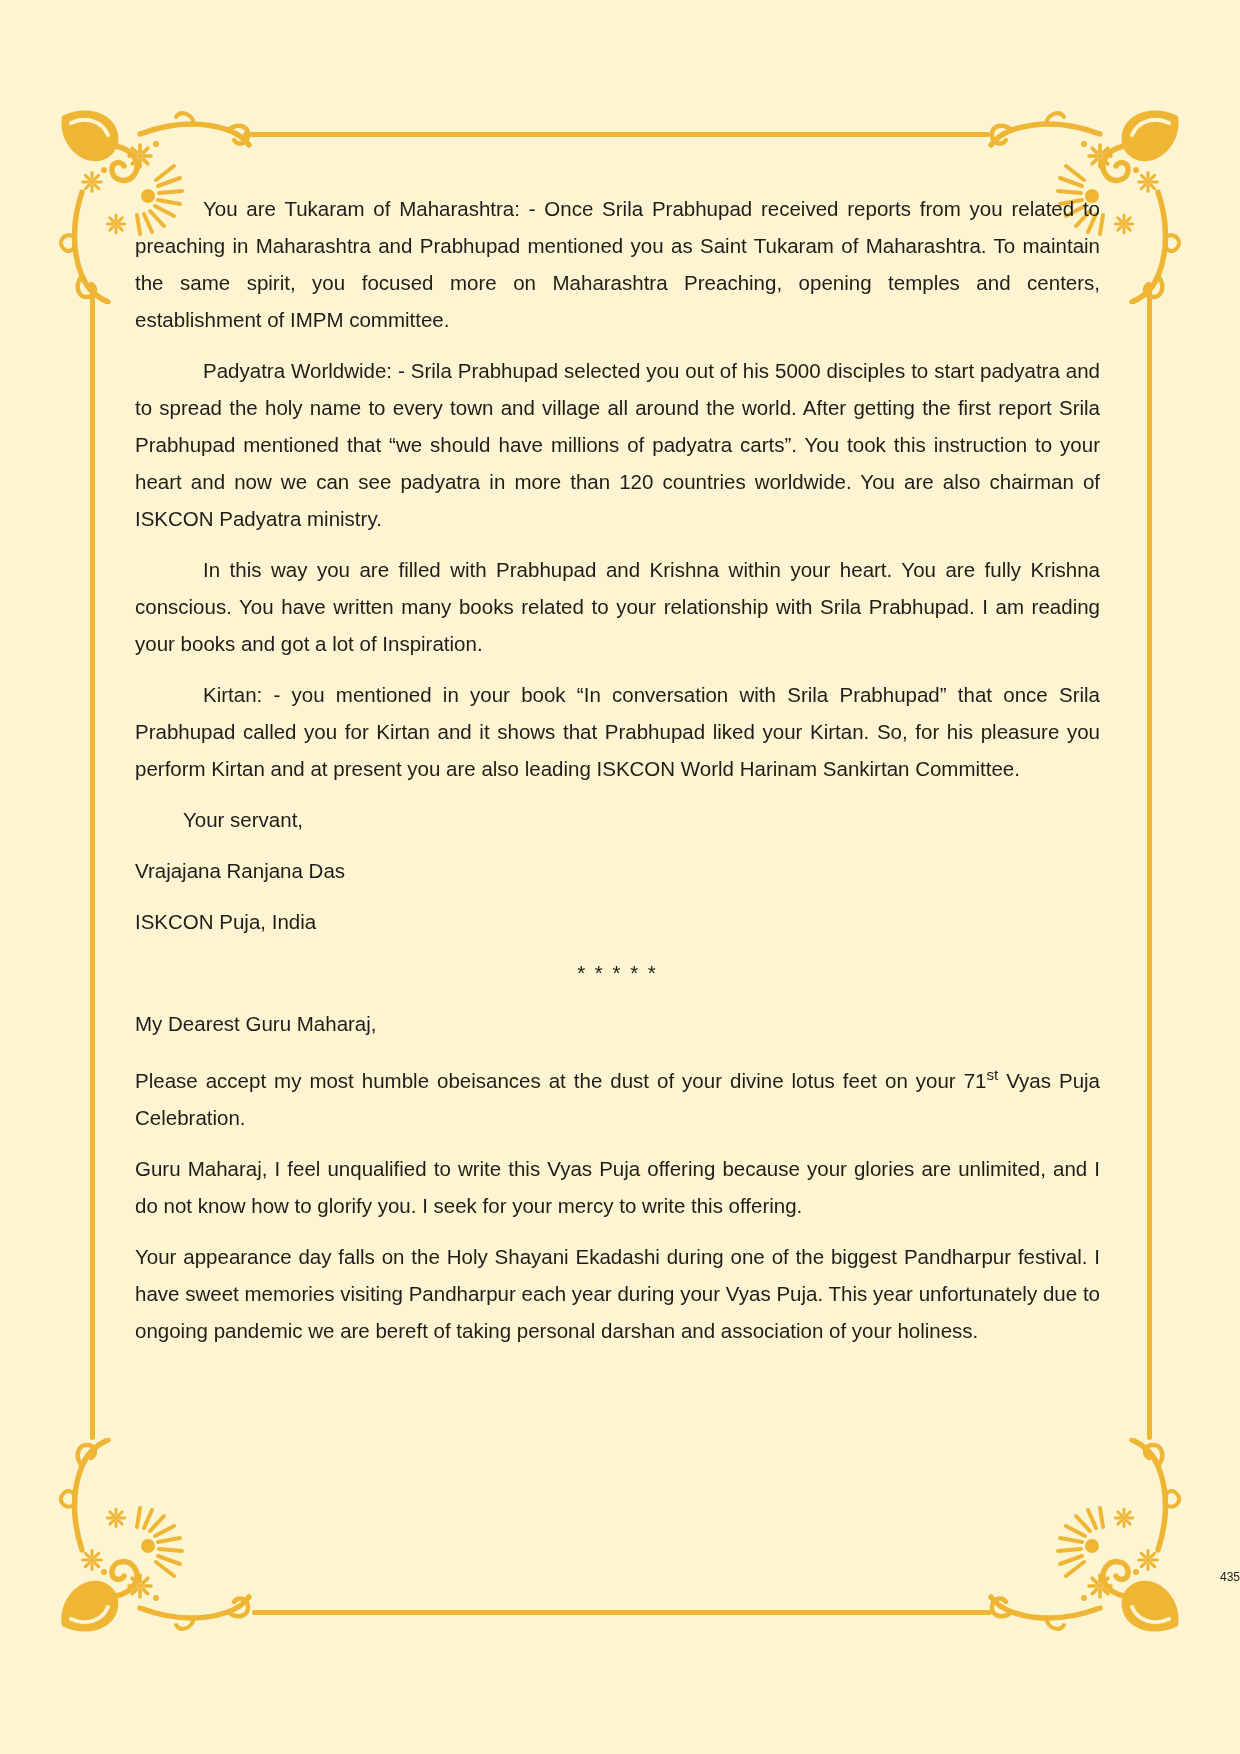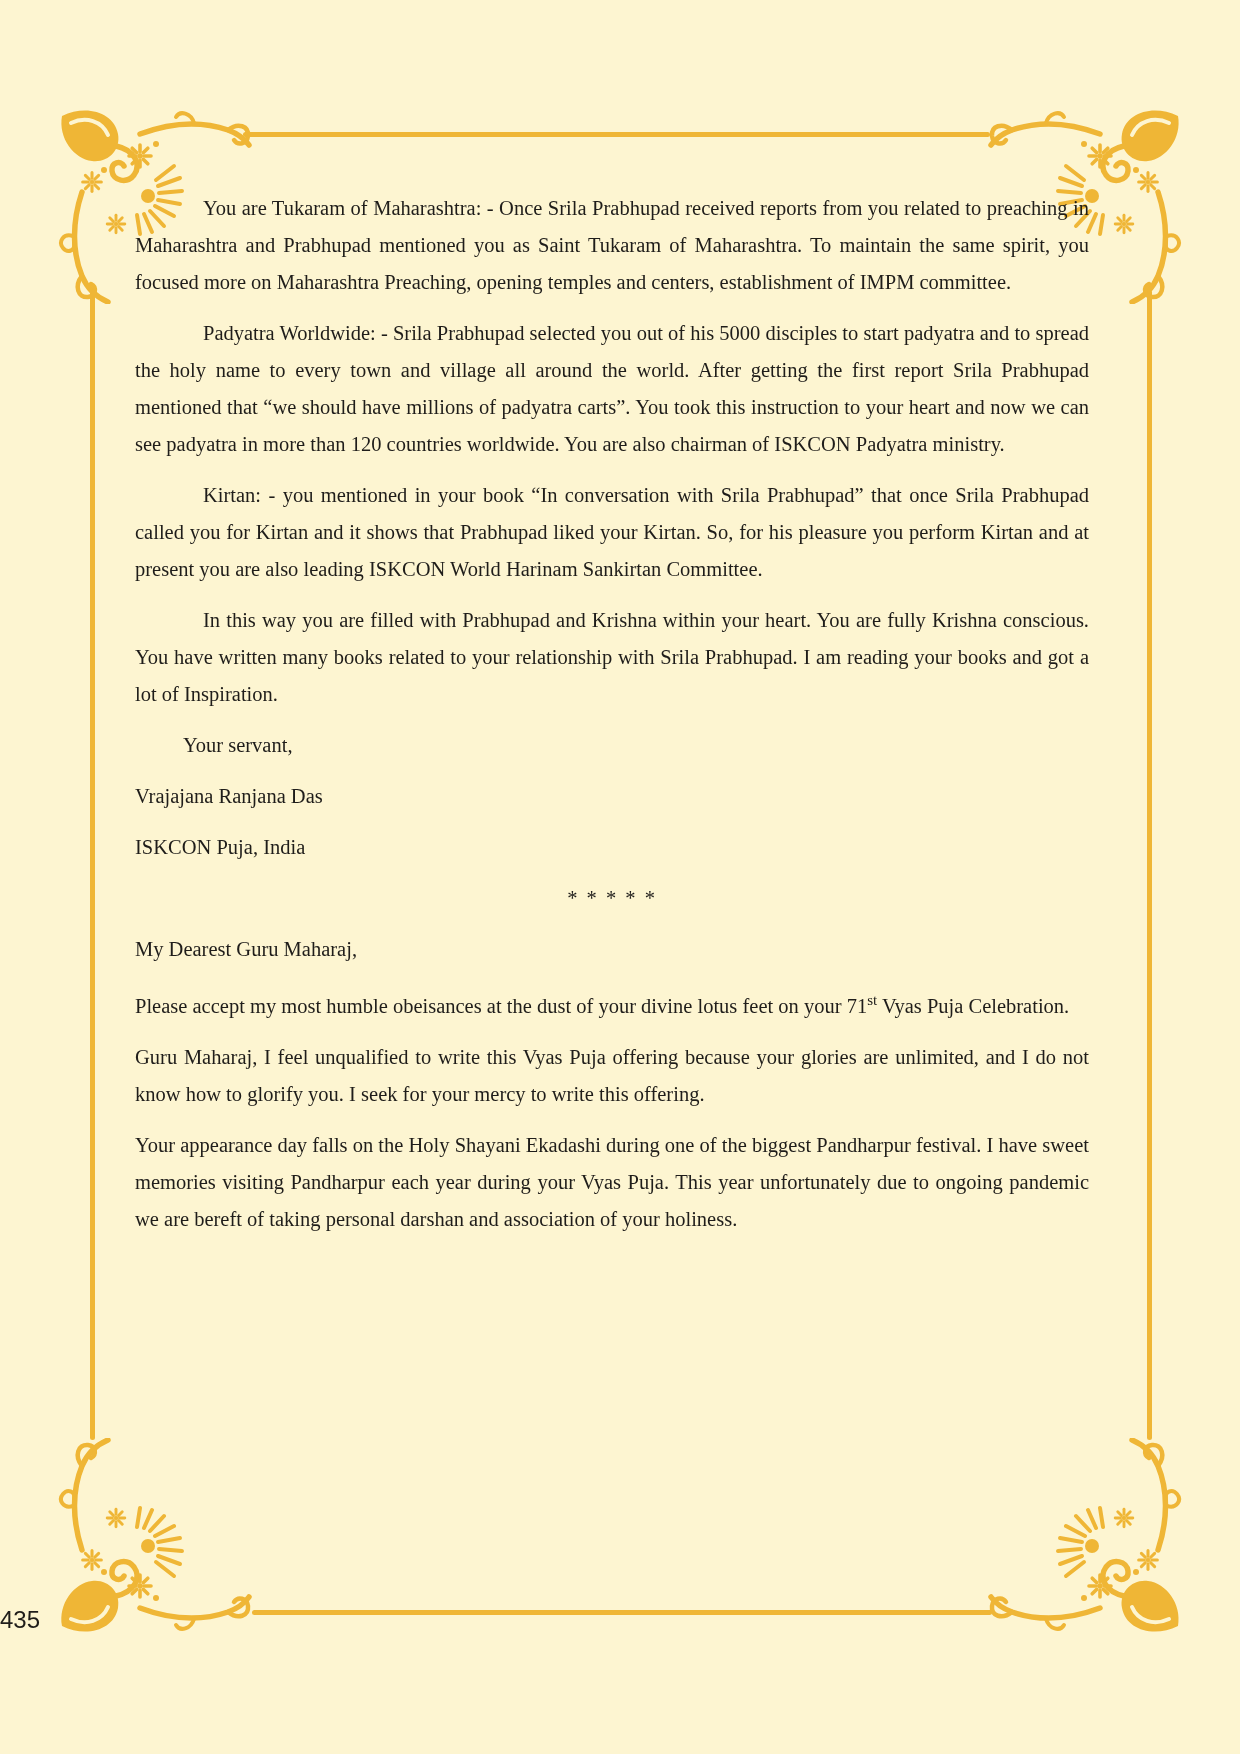--- a/index.html
+++ b/index.html
@@ -19,31 +19,31 @@
   .ornament { position:absolute; width:200px; height:200px; }
   .orn-tl { left:52px;  top:104px; }
   .orn-tr { left:988px; top:104px;  transform:scaleX(-1); }
   .orn-bl { left:52px;  top:1438px; transform:scaleY(-1); }
   .orn-br { left:988px; top:1438px; transform:scale(-1,-1); }
 
   .content {
     position:absolute; left:135px; top:190px; width:970px;
     font-size:20.5px; line-height:37px; text-align:justify;
   }
-  .content p { margin:0 16px 14px 0;font-family:Liberation Serif, serif; }
+  .content p { margin:0 5px 14px 0; }
   .indent { text-indent:68px; }
   .justify-last { text-align-last:justify; }
   .closing-salutation { margin-top:42px; padding-left:48px; margin-bottom:11px; }
   .closing-line { margin-bottom:11px; }
   .stars { text-align:center; text-align-last:center; margin-top:48px; letter-spacing:2px; margin-bottom:0; }
   .salutation2 { margin-top:45px; }
   sup { font-size:15px; }
   .pagenum {
-    position:absolute; top:1606px; left:0; width:100%;
-    text-align:left; font-size:24px;
+    position:absolute; top:1570px; left:0; width:100%;
+    text-align:right; font-size:12px;
   }
   .hidden-defs { position:absolute; width:0; height:0; overflow:hidden; }
 </style>
 </head>
 <body>
 
 <svg class="hidden-defs" aria-hidden="true">
   <defs>
     <g id="flower8">
       <g stroke="#EFB636" stroke-width="3.6" stroke-linecap="round">
@@ -105,22 +105,22 @@
     <use href="#corner-flourish" width="200" height="200"></use>
   </svg>
 <svg class="ornament orn-br" viewBox="0 0 200 200">
     <use href="#corner-flourish" width="200" height="200"></use>
   </svg>
 
 <div class="content">
 
   <p class="indent">You are Tukaram of Maharashtra: - Once Srila Prabhupad received reports from you related to preaching in Maharashtra and Prabhupad mentioned you as Saint Tukaram of Maharashtra. To maintain the same spirit, you focused more on Maharashtra Preaching, opening temples and centers, establishment of IMPM committee.</p>
   <p class="indent">Padyatra Worldwide: - Srila Prabhupad selected you out of his 5000 disciples to start padyatra and to spread the holy name to every town and village all around the world. After getting the first report Srila Prabhupad mentioned that “we should have millions of padyatra carts”. You took this instruction to your heart and now we can see padyatra in more than 120 countries worldwide. You are also chairman of ISKCON Padyatra ministry.</p>
+  <p class="indent">In this way you are filled with Prabhupad and Krishna within your heart. You are fully Krishna conscious. You have written many books related to your relationship with Srila Prabhupad. I am reading your books and got a lot of Inspiration.</p>
   <p class="indent">Kirtan: - you mentioned in your book “In conversation with Srila Prabhupad” that once Srila Prabhupad called you for Kirtan and it shows that Prabhupad liked your Kirtan. So, for his pleasure you perform Kirtan and at present you are also leading ISKCON World Harinam Sankirtan Committee.</p>
-  <p class="indent">In this way you are filled with Prabhupad and Krishna within your heart. You are fully Krishna conscious. You have written many books related to your relationship with Srila Prabhupad. I am reading your books and got a lot of Inspiration.</p>
 
   <p class="closing-salutation">Your servant,</p>
   <p class="closing-line">Vrajajana Ranjana Das</p>
   <p class="closing-line">ISKCON Puja, India</p>
 
   <p class="stars">* * * * *</p>
 
   <p class="salutation2">My Dearest Guru Maharaj,</p>
 
   <p><span>Please accept my most humble obeisances at the dust of your divine lotus feet on your 71</span><sup>st</sup><span> Vyas Puja Celebration.</span></p>

